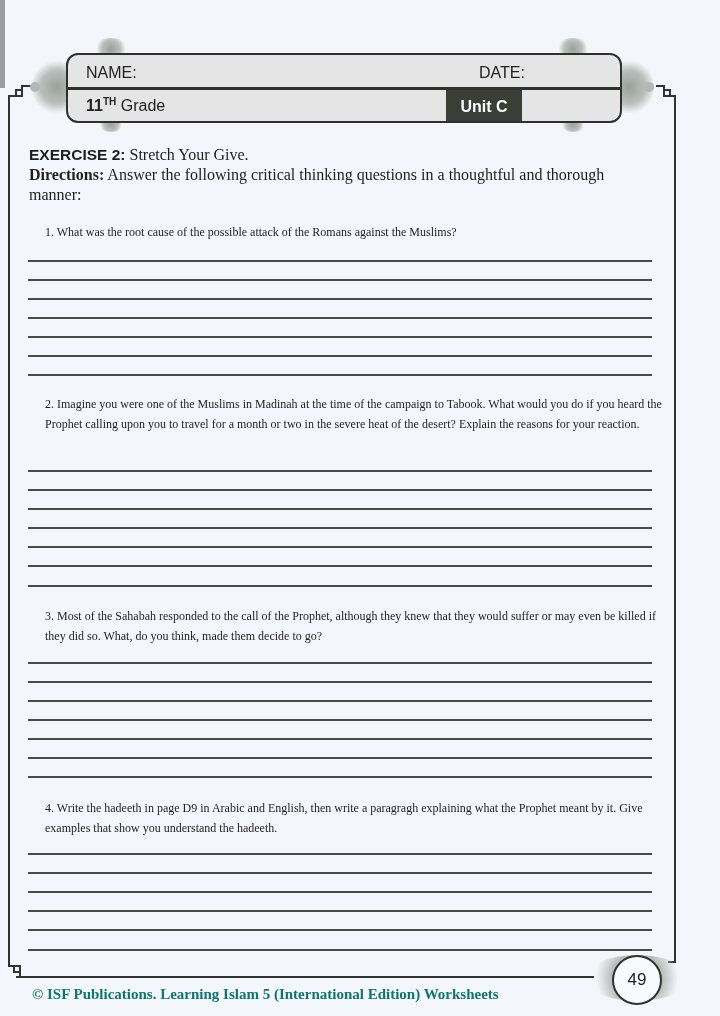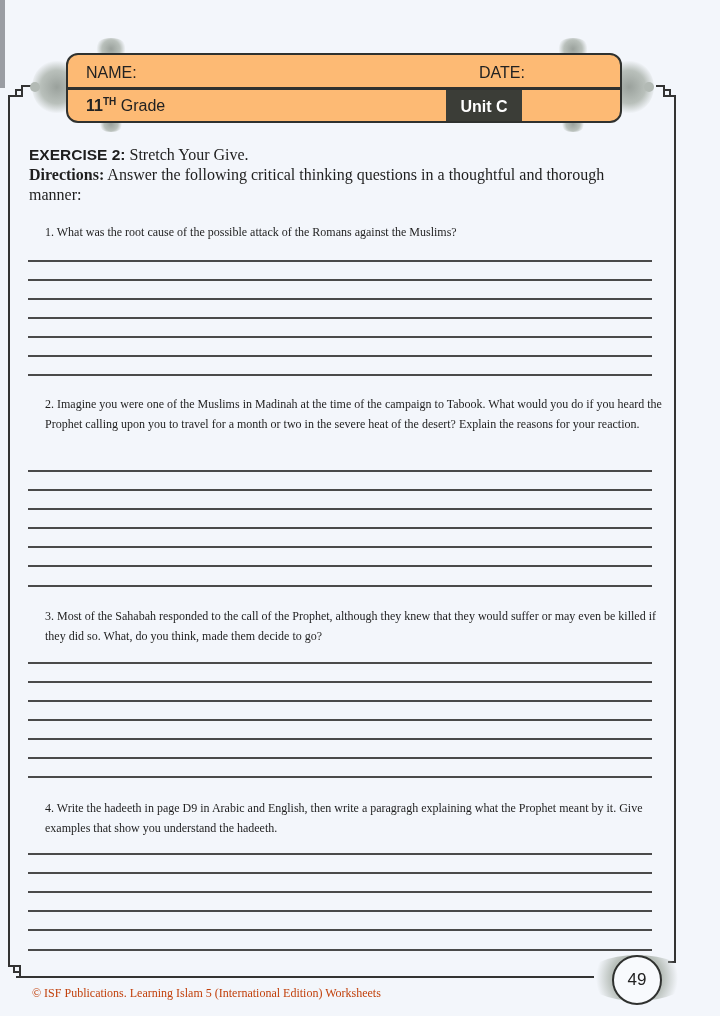--- a/index.html
+++ b/index.html
@@ -16,21 +16,21 @@
   .frame-right-hook { position:absolute; left:668px; top:961px; width:8px; height:2px; background:#333; }
   .corner { position:absolute; }
   .ornament {
     position:absolute; border-radius:50%;
     background:radial-gradient(circle, #9aa19c 0%, #b9c0bb 45%, rgba(200,206,202,0) 72%);
   }
   .orn-dot { position:absolute; width:10px; height:10px; border-radius:50%; background:#b3bab5; }
 
   .header-box {
     position:absolute; left:66px; top:53px; width:552px; height:66px;
-    border:2px solid #2f312f; border-radius:12px; background:#fdba74; overflow:hidden;
+    border:2px solid #2f312f; border-radius:12px; background:#e5e5e5; overflow:hidden;
     font-family:"Liberation Sans", sans-serif;
   }
   .header-row1 { position:absolute; left:0; top:0; right:0; height:32px; border-bottom:3px solid #2f312f; }
   .name-label { position:absolute; left:18px; top:9px; font-size:16px; color:#222; }
   .date-label { position:absolute; left:391px; top:9px; font-size:16px; color:#222;margin-left:20px; }
   .grade-label { position:absolute; left:18px; top:42px; font-size:16px; color:#222; }
   .grade-num { font-weight:bold; }
   .grade-sup { font-size:10px; font-weight:bold; vertical-align:top; position:relative; top:-1px; }
   .unit-box {
     position:absolute; left:378px; top:35px; width:76px; height:33px; background:#3b3d37;
@@ -39,21 +39,21 @@
   .chapter-label { position:absolute; left:464px; top:42px; font-size:16px; color:#222;margin-top:29px; }
 
   .exercise-title { position:absolute; left:29px; top:146px; font-size:16px; }
   .exercise-title .ex-label { font-family:"Liberation Sans", sans-serif; font-weight:bold; font-size:15.5px; }
   .directions { position:absolute; left:29px; top:165px; width:600px; font-size:16px; line-height:20px; }
   .directions b { font-weight:bold; }
 
   .question { position:absolute; left:45px; width:630px; font-size:12px; line-height:20px; }
   .wline { position:absolute; left:28px; width:624px; height:1.5px; background:#4a4a4a; }
 
-  .footer { position:absolute; left:32px; top:986px; font-size:12px; color:#c2410c; }
+  .footer { position:absolute; left:32px; top:986px; font-size:15px; color:#0f766e;font-weight:bold; }
   .page-num {
     position:absolute; left:612px; top:955px; width:46px; height:46px; border-radius:50%;
     border:2px solid #2f312f; background:#f8fafd; text-align:center; line-height:46px;
     font-family:"Liberation Sans", sans-serif; font-size:17px; color:#222;
   }
 </style>
 </head>
 <body>
 
 <div class="scan-strip"></div>

